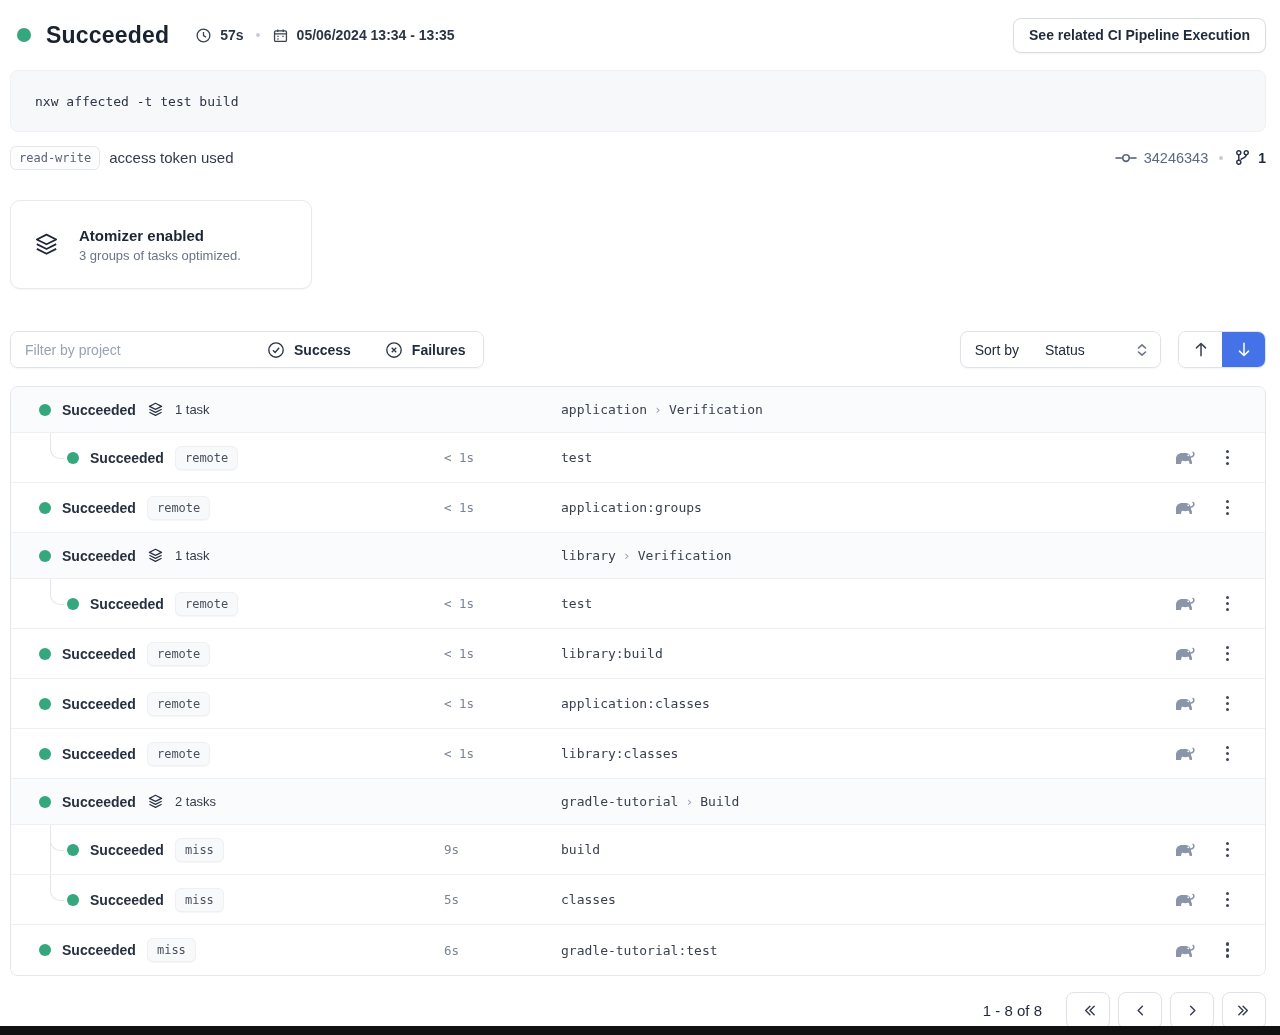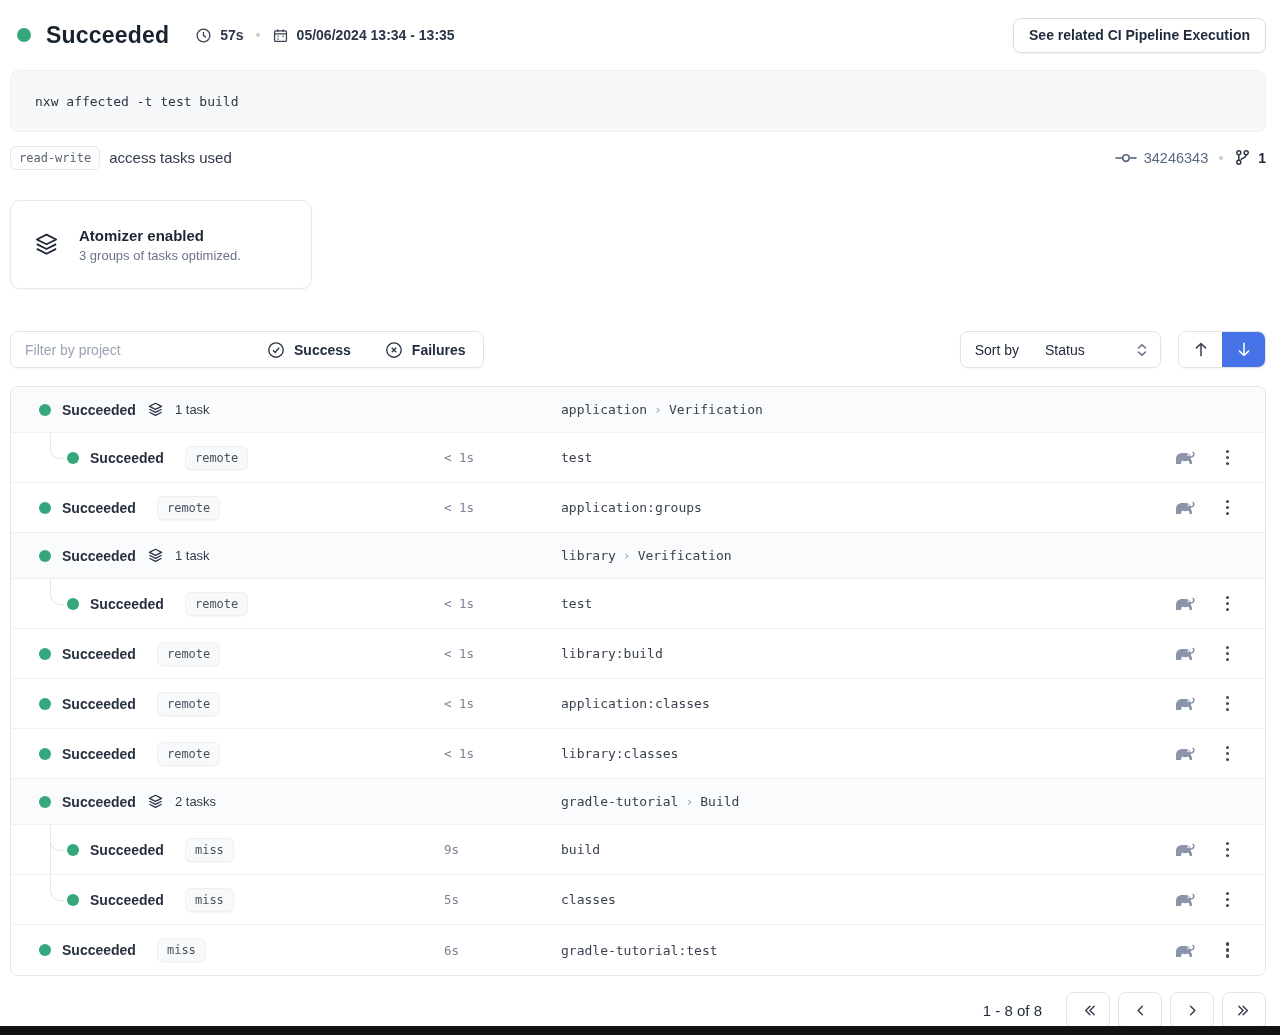--- a/index.html
+++ b/index.html
@@ -110,21 +110,21 @@
   .row.child.more::after {
     content:''; position:absolute; left:39px; top:0; height:100%; border-left:1.5px solid #e3e6ea;
   }
   .sdot { width:12px; height:12px; border-radius:50%; background:#35a77d; flex:none; }
   .status { font-size:14px; font-weight:700; color:#27303f; }
   .layers { display:flex; color:#2b3547; }
   .count { font-size:13px; color:#333c4b; }
   .badge {
     font-family:"DejaVu Sans Mono", monospace; font-size:12px; color:#4a5260;
     background:#f8f9fa; border:1px solid #eef0f2; border-radius:6px; padding:4px 9px;
-    box-shadow:0 1px 1px rgba(16,24,40,.04); margin-left:10px;
+    box-shadow:0 1px 1px rgba(16,24,40,.04); margin-left:0;
   }
   .c2 { font-family:"DejaVu Sans Mono", monospace; font-size:12.5px; color:#7b8494; padding-left:18px; }
   .c3 { font-family:"DejaVu Sans Mono", monospace; font-size:13px; color:#39414f; padding-left:25px; }
   .c3 .sep { color:#98a0ae; padding:0 7px; }
   .c4 { display:flex; align-items:center; justify-content:flex-end; gap:27px; padding-right:32px; }
   .gradle { display:flex; color:#8a95aa; cursor:pointer; }
   .kebab { background:none; border:none; cursor:pointer; display:flex; flex-direction:column; gap:2.5px; padding:4px; }
   .kebab i { width:3.5px; height:3.5px; border-radius:50%; background:#3f4856; }
 
   
@@ -161,21 +161,21 @@
           </svg>
         <span class="txt">05/06/2024 13:34 - 13:35</span>
       </span>
       <button class="related-btn">See related CI Pipeline Execution</button>
     </div>
 
     <div class="command-box mono">nxw affected -t test build</div>
 
     <div class="token-row">
       <span class="token-pill mono">read-write</span>
-      <span class="token-text">access tasks used</span>
+      <span class="token-text">access token used</span>
       <span class="vcs">
         <svg width="22" height="12" viewBox="0 0 24 12" fill="none" stroke="#5a6880" stroke-width="1.8">
             <line x1="0.5" y1="6" x2="7.5" y2="6"></line>
             <circle cx="12" cy="6" r="3.6"></circle>
             <line x1="16.5" y1="6" x2="23.5" y2="6"></line>
           </svg>
         <span class="commit-num">34246343</span>
         <span class="dot-sep"></span>
         <svg width="17" height="17" viewBox="0 0 16 16" fill="none" stroke="#2b3547" stroke-width="1.4">
             <circle cx="4.5" cy="3.5" r="1.9"></circle>

